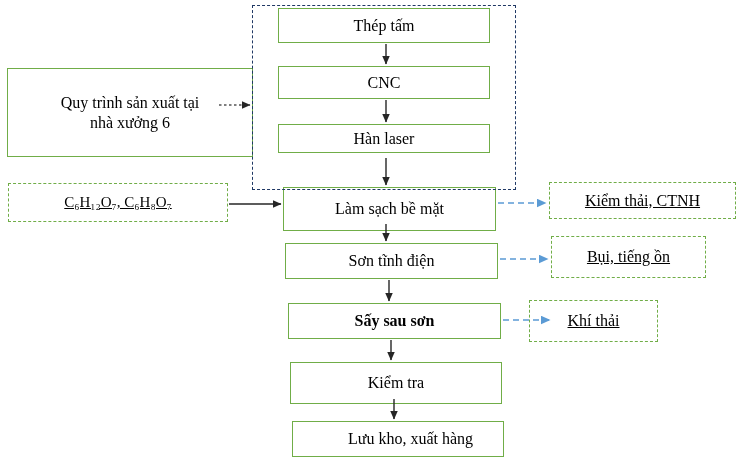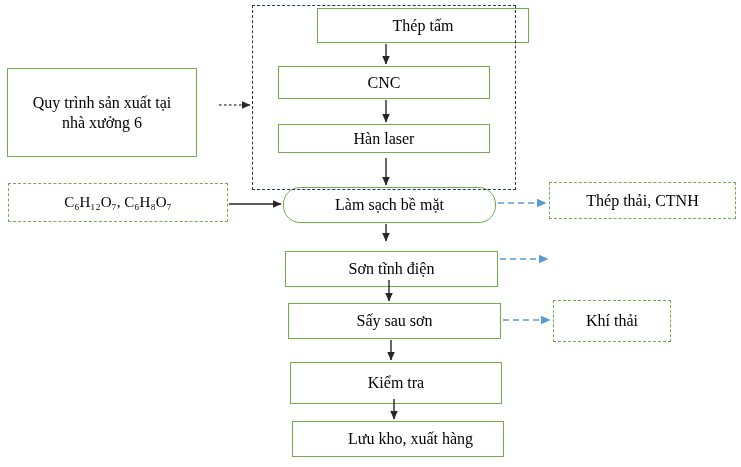--- a/index.html
+++ b/index.html
@@ -22,51 +22,51 @@
     align-items: center;
     justify-content: center;
     text-align: center;
     background: #ffffff;
     color: #000000;
     font-size: 16px;
     line-height: 1.25;
     z-index: 1;
   }
   .step   { border: 1.5px solid #70ad47; }
-  .dashed { border: 1px dashed #70ad47; }
+  .dashed { border: 1px dashed #70ad47; text-decoration: underline; }
   .frame  {
     position: absolute;
     box-sizing: border-box;
     border: 1.5px dashed #1f3864;
     background: transparent;
     z-index: 2;
   }
   .arrows {
     position: absolute;
     left: 0; top: 0;
     width: 741px;
     height: 467px;
     z-index: 3;
     pointer-events: none;
   }
   
   #frame-ws     { left: 252px; top: 5px;   width: 264px; height: 185px; }
-  #step-0       { left: 278px; top: 8px;   width: 212px; height: 35px; margin-left: 39px; }
+  #step-0       { left: 278px; top: 8px;   width: 212px; height: 35px; }
   #step-1       { left: 278px; top: 66px;  width: 212px; height: 33px; text-align: right; }
   #step-2       { left: 278px; top: 124px; width: 212px; height: 29px; }
-  #step-3       { left: 283px; top: 187px; width: 213px; height: 36px; border-radius: 17px; }
-  #step-4       { left: 285px; top: 251px; width: 213px; height: 36px; }
-  #step-5       { left: 288px; top: 303px; width: 213px; height: 36px; }
+  #step-3       { left: 283px; top: 187px; width: 213px; height: 44px; }
+  #step-4       { left: 285px; top: 243px; width: 213px; height: 36px; }
+  #step-5       { left: 288px; top: 303px; width: 213px; height: 36px; font-weight: bold; }
   #step-6       { left: 290px; top: 362px; width: 212px; height: 42px; }
   #step-7       { left: 292px; top: 421px; width: 212px; height: 36px; padding-left: 25px; }
-  #source-box   { left: 7px;   top: 68px;  width: 190px; height: 89px; }
+  #source-box   { left: 7px;   top: 68px;  width: 246px; height: 89px; }
   #input-box    { left: 8px;   top: 183px; width: 220px; height: 39px; font-size: 15px; }
   #output-0     { left: 549px; top: 182px; width: 187px; height: 37px; }
   #output-1     { left: 551px; top: 236px; width: 155px; height: 42px; }
-  #output-2     { left: 553px; top: 300px; width: 118px; height: 42px; }
+  #output-2     { left: 529px; top: 300px; width: 129px; height: 42px; }
 </style>
 </head>
 <body>
 
 <div class="canvas">
 
   <div id="frame-ws" class="frame"></div>
 
   <div id="source-box" class="box step">
     <div>
@@ -98,21 +98,24 @@
     <span>Sấy sau sơn</span>
   </div>
   <div id="step-6" class="box step">
     <span>Kiểm tra</span>
   </div>
   <div id="step-7" class="box step">
     <span>Lưu kho, xuất hàng</span>
   </div>
 
   <div id="output-0" class="box dashed">
-    <span>Thép thải, CTNH</span>
+    <span>Kiểm thải, CTNH</span>
+  </div>
+  <div id="output-1" class="box dashed">
+    <span>Bụi, tiếng ồn</span>
   </div>
   <div id="output-2" class="box dashed">
     <span>Khí thải</span>
   </div>
 
   <svg class="arrows" viewBox="0 0 741 467" xmlns="http://www.w3.org/2000/svg">
     <defs>
       <marker id="mBlack" markerWidth="9" markerHeight="8" refX="8.5" refY="4" orient="auto" markerUnits="userSpaceOnUse">
         <path d="M0,0 L9,4 L0,8 z" fill="#262626"></path>
       </marker>

